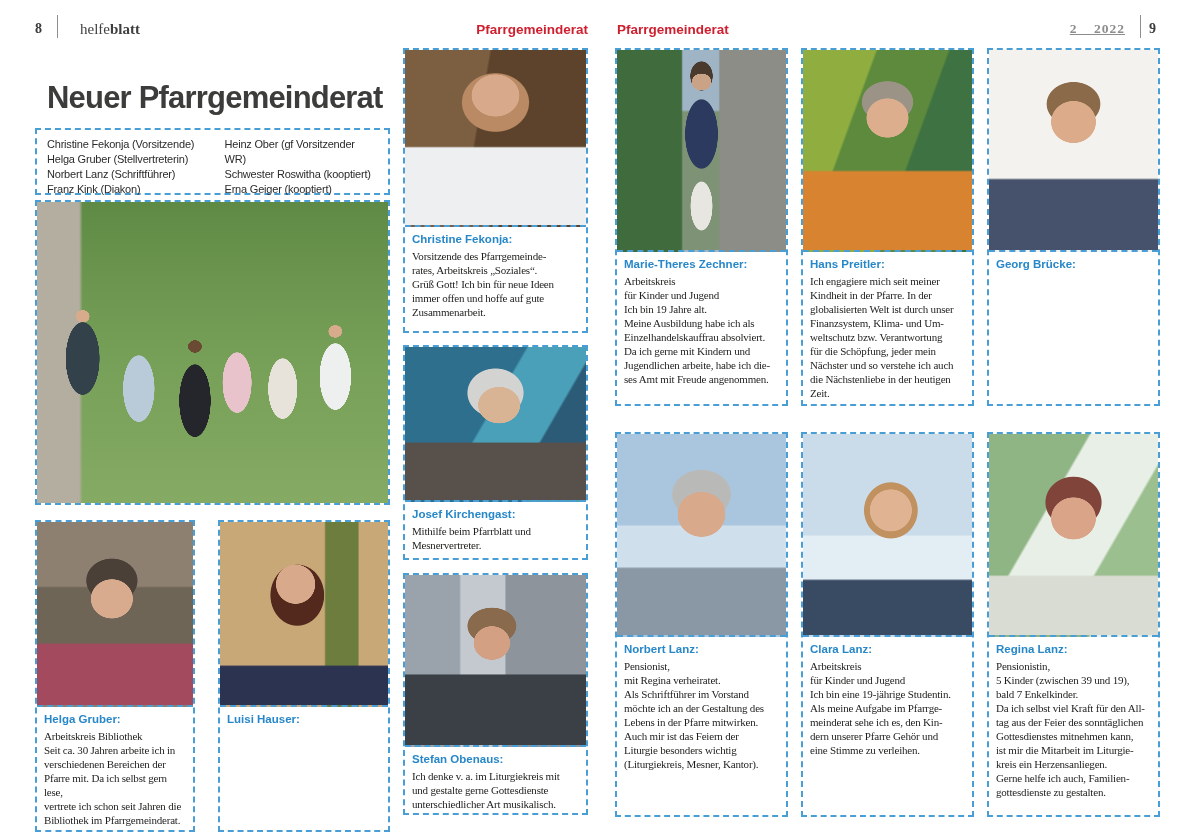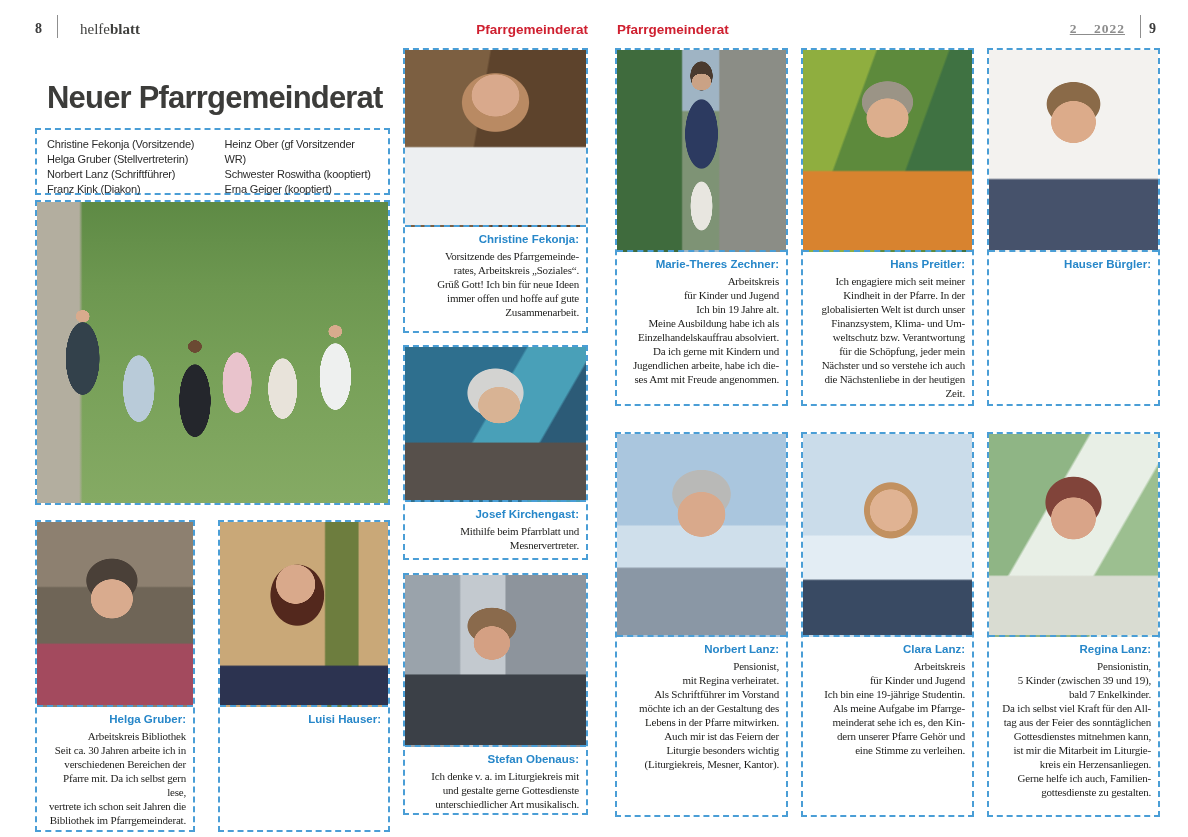--- a/index.html
+++ b/index.html
@@ -21,21 +21,21 @@
   .section-title{position:absolute;top:22px;font:700 13.5px "Liberation Sans",sans-serif;color:var(--red);}
   .issue{position:absolute;top:21px;right:63px;font:700 13.5px "Liberation Serif",serif;color:#8d8d8d;letter-spacing:1px;text-decoration:underline;}
   
   .page-title{position:absolute;left:35px;top:68px;font:700 31px/36px "Liberation Sans",sans-serif;
     color:#3c3c3a;letter-spacing:-0.8px;}
   .namesbox{position:absolute;left:35px;top:128px;width:355px;height:67px;box-sizing:border-box;
     border:2px dashed var(--bd);display:flex;gap:24px;padding:7px 10px;}
   .ncol{flex:1;font:400 11px/15px "Liberation Sans",sans-serif;letter-spacing:-0.2px;
     color:#2b2b2b;white-space:pre-line;}
   
-  .cell{position:absolute;box-sizing:border-box;border:2px dashed var(--bd);background:#fff;text-align:right;}
+  .cell{position:absolute;box-sizing:border-box;border:2px dashed var(--bd);background:#fff;}
   .photo{width:100%;box-sizing:border-box;border-bottom:2px dashed var(--bd);}
   .photo.full{height:100%;border-bottom:none;}
   .caption{padding:5px 7px 6px;}
   .pname{font:700 11.5px/14px "Liberation Sans",sans-serif;color:var(--nm);margin-bottom:3px;}
   .ptext{font:400 11px/14px "Liberation Serif",serif;letter-spacing:-0.2px;color:var(--ink);white-space:pre-line;}
   
   .ph-group{background:
     radial-gradient(28px 60px at 13% 52%, #33414b 60%, transparent 61%),
     radial-gradient(26px 55px at 29% 62%, #b9cbd9 60%, transparent 61%),
     radial-gradient(26px 60px at 45% 66%, #24262c 60%, transparent 61%),
@@ -213,21 +213,21 @@
 für die Schöpfung, jeder mein
 Nächster und so verstehe ich auch
 die Nächstenliebe in der heutigen
 Zeit.</div>
   </div>
 </div>
 
 <div class="cell" style="left:987px;top:48px;width:173px;height:358px;">
   <div class="photo ph-georg" style="height:202px;"></div>
   <div class="caption">
-    <div class="pname">Hauser Bürgler:</div>
+    <div class="pname">Georg Brücke:</div>
   </div>
 </div>
 
 <div class="cell" style="left:615px;top:432px;width:173px;height:385px;">
   <div class="photo ph-norbert" style="height:203px;"></div>
   <div class="caption">
     <div class="pname">Norbert Lanz:</div>
     <div class="ptext">Pensionist,
 mit Regina verheiratet.
 Als Schriftführer im Vorstand

